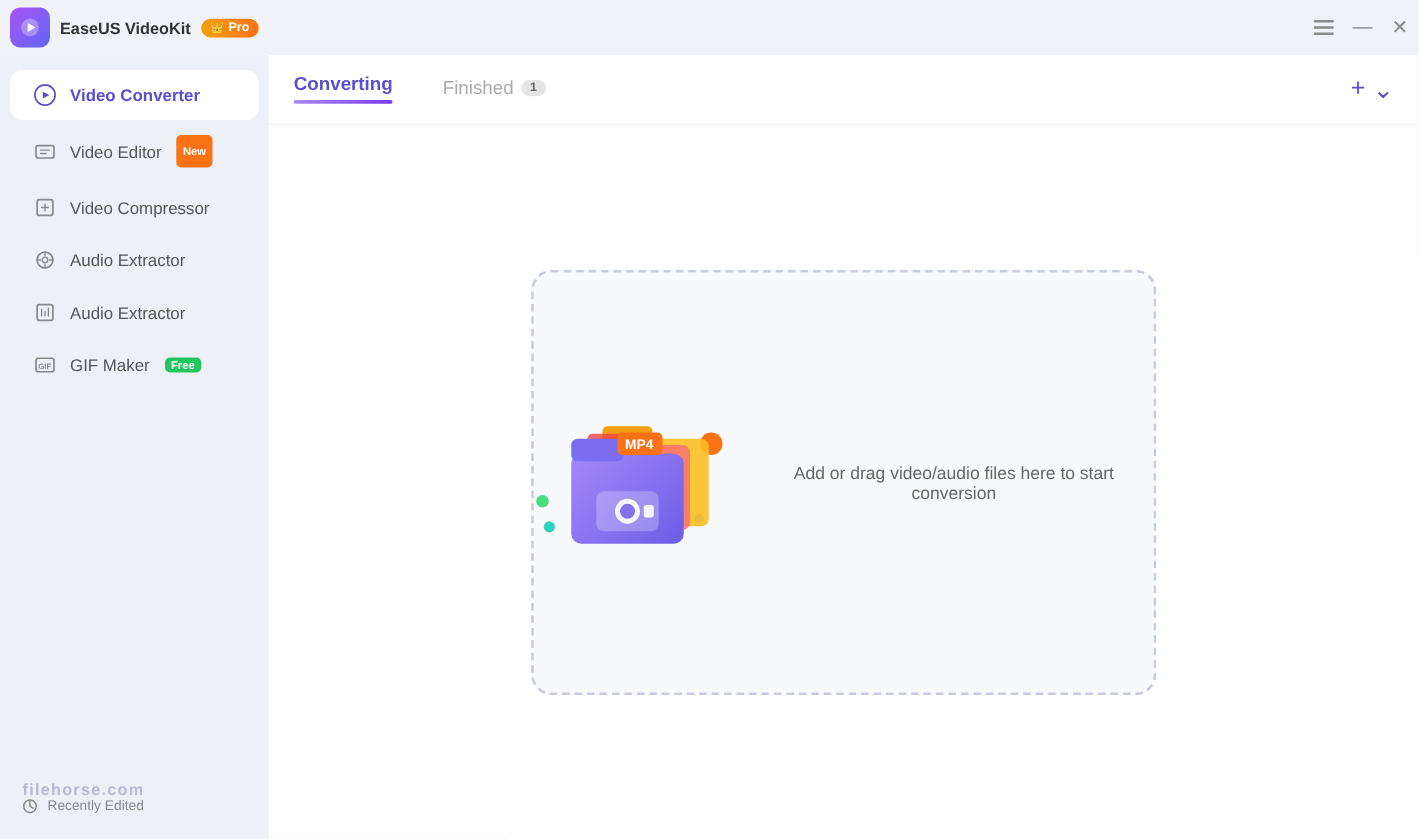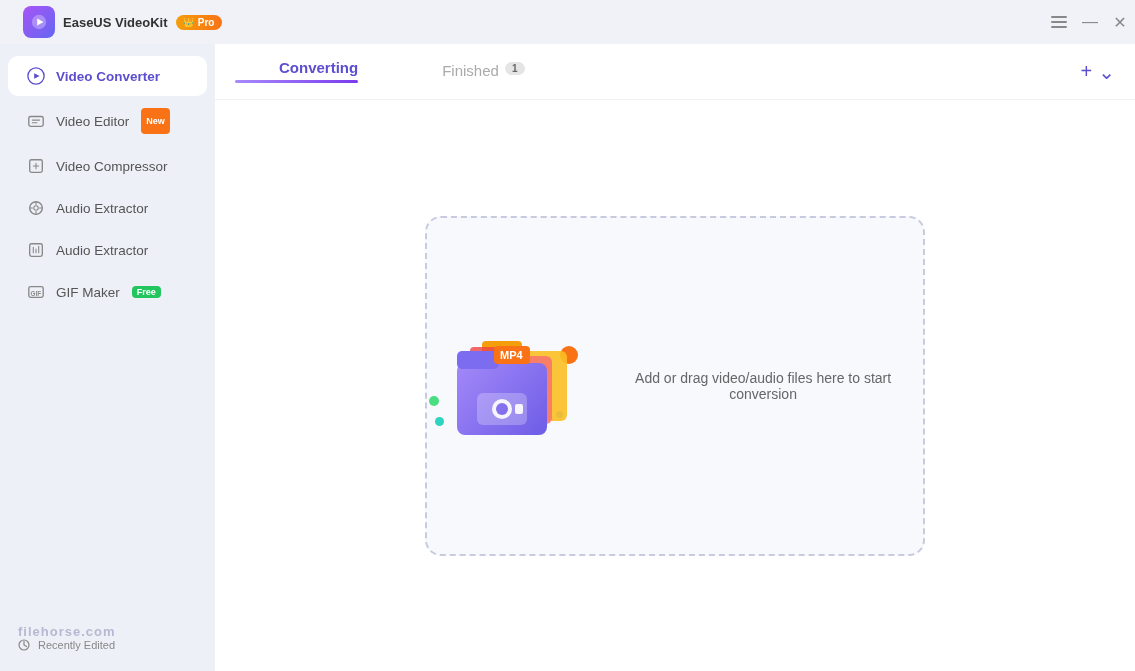--- a/index.html
+++ b/index.html
@@ -15,21 +15,20 @@
 
     
     .title-bar {
       height: 44px;
       background: #f0f2f8;
       display: flex;
       align-items: center;
       justify-content: space-between;
       padding: 0 8px;
       flex-shrink: 0;
-      margin-left: 15px;
     }
     .title-bar-left {
       display: flex;
       align-items: center;
       gap: 8px;
     }
     .app-logo {
       width: 32px;
       height: 32px;
       border-radius: 8px;
@@ -219,23 +218,22 @@
       width: 100%;
       border-radius: 2px;
       background: linear-gradient(90deg, #a78bfa, #7c3aed);
       display: none;
     }
     .tab.active .tab-underline {
       display: block;
     }
     .tab-label-row {
       display: flex;
-      align-items: flex-start;
+      align-items: center;
       gap: 6px;
-      margin-left: 44px;
     }
     .finished-badge {
       background: #e5e5e5;
       color: #666;
       font-size: 10px;
       font-weight: 600;
       padding: 1px 6px;
       border-radius: 10px;
       min-width: 20px;
       text-align: center;

